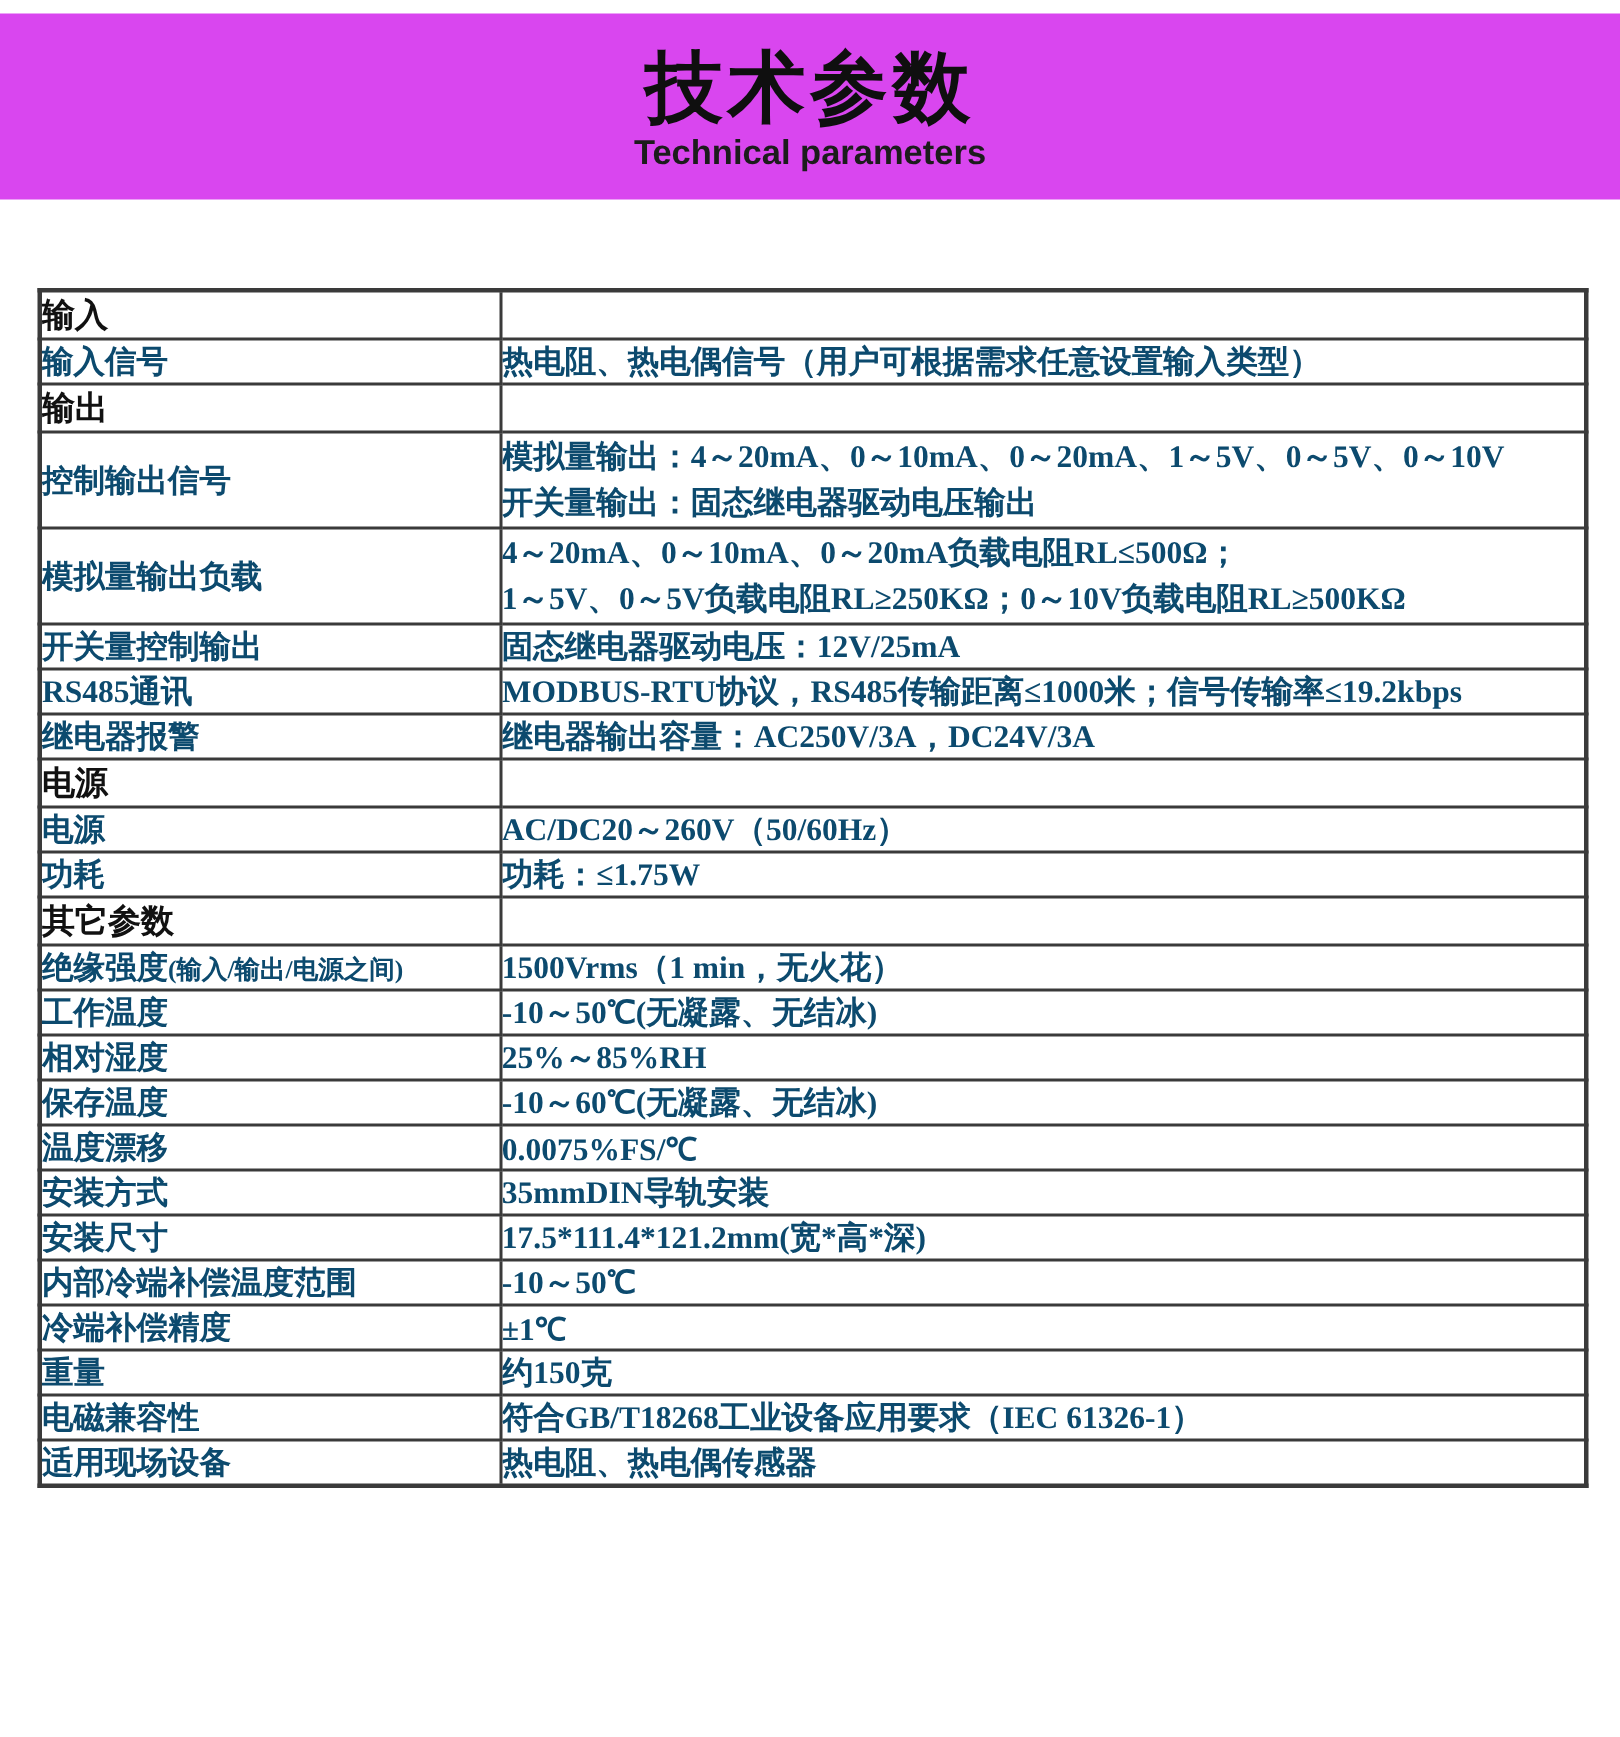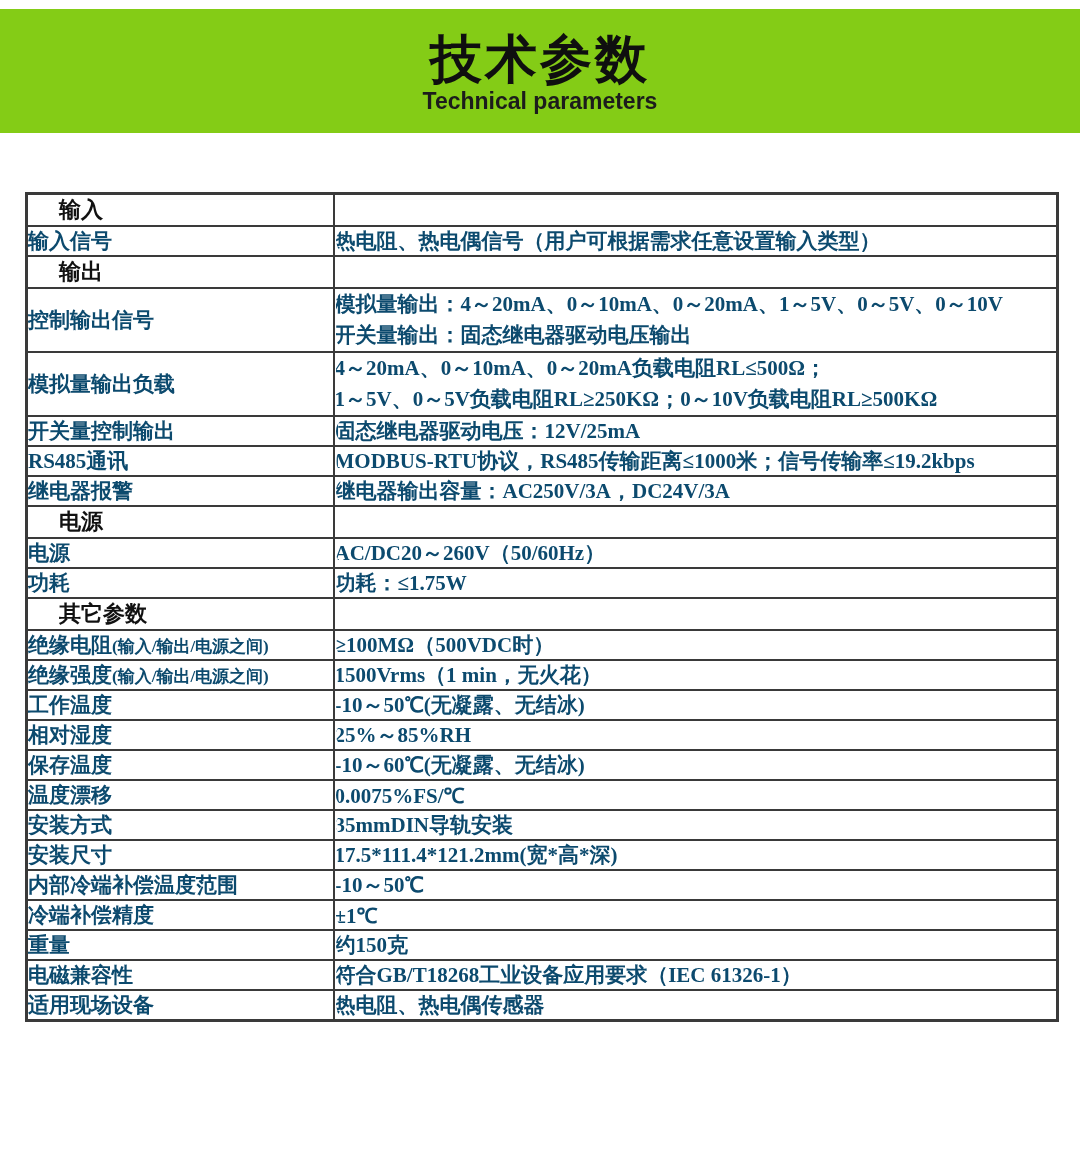--- a/index.html
+++ b/index.html
@@ -14,21 +14,21 @@
     background: #ffffff;
     overflow: hidden;
     font-family: "Liberation Serif", serif;
   }
   .band {
     position: absolute;
     left: 0;
     top: 9px;
     width: 1080px;
     height: 124px;
-    background: #84cc16;
+    background: #d946ef;
     text-align: center;
     box-sizing: border-box;
     padding-top: 24px;
   }
   .title {
     font-family: "Liberation Sans", sans-serif;
     font-weight: 900;
     font-size: 52px;
     line-height: 1.0;
     letter-spacing: 3px;
@@ -59,27 +59,26 @@
     color: #0c4a6e;
     vertical-align: middle;
     padding: 0;
     overflow: hidden;
     white-space: nowrap;
     font-weight: bold;
   }
   tr.single { height: 30px; }
   tr.double { height: 62px; }
   td.label { padding-left: 7px; }
-  td.value { padding-left: 14px; border-radius: 15px; }
+  td.value { padding-left: 14px; }
   tr.section td.label {
     font-family: "Liberation Sans", sans-serif;
     font-weight: bold;
     font-size: 22px;
     color: #111111;
-    padding-left: 31px;
   }
   .small { font-size: 17px; }
   .vline { line-height: 31px; }
 </style>
 </head>
 <body>
 
 <div class="page">
   <div class="band">
     <div class="title">技术参数</div>
@@ -140,24 +139,20 @@
         </tr>
         <tr class="single">
           <td class="label">功耗</td>
           <td class="value">功耗：≤1.75W</td>
         </tr>
         <tr class="single section">
           <td class="label">其它参数</td>
           <td class="value"></td>
         </tr>
         <tr class="single">
-          <td class="label">绝缘电阻<span class="small">(输入/输出/电源之间)</span></td>
-          <td class="value">≥100MΩ（500VDC时）</td>
-        </tr>
-        <tr class="single">
           <td class="label">绝缘强度<span class="small">(输入/输出/电源之间)</span></td>
           <td class="value">1500Vrms（1 min，无火花）</td>
         </tr>
         <tr class="single">
           <td class="label">工作温度</td>
           <td class="value">-10～50℃(无凝露、无结冰)</td>
         </tr>
         <tr class="single">
           <td class="label">相对湿度</td>
           <td class="value">25%～85%RH</td>

